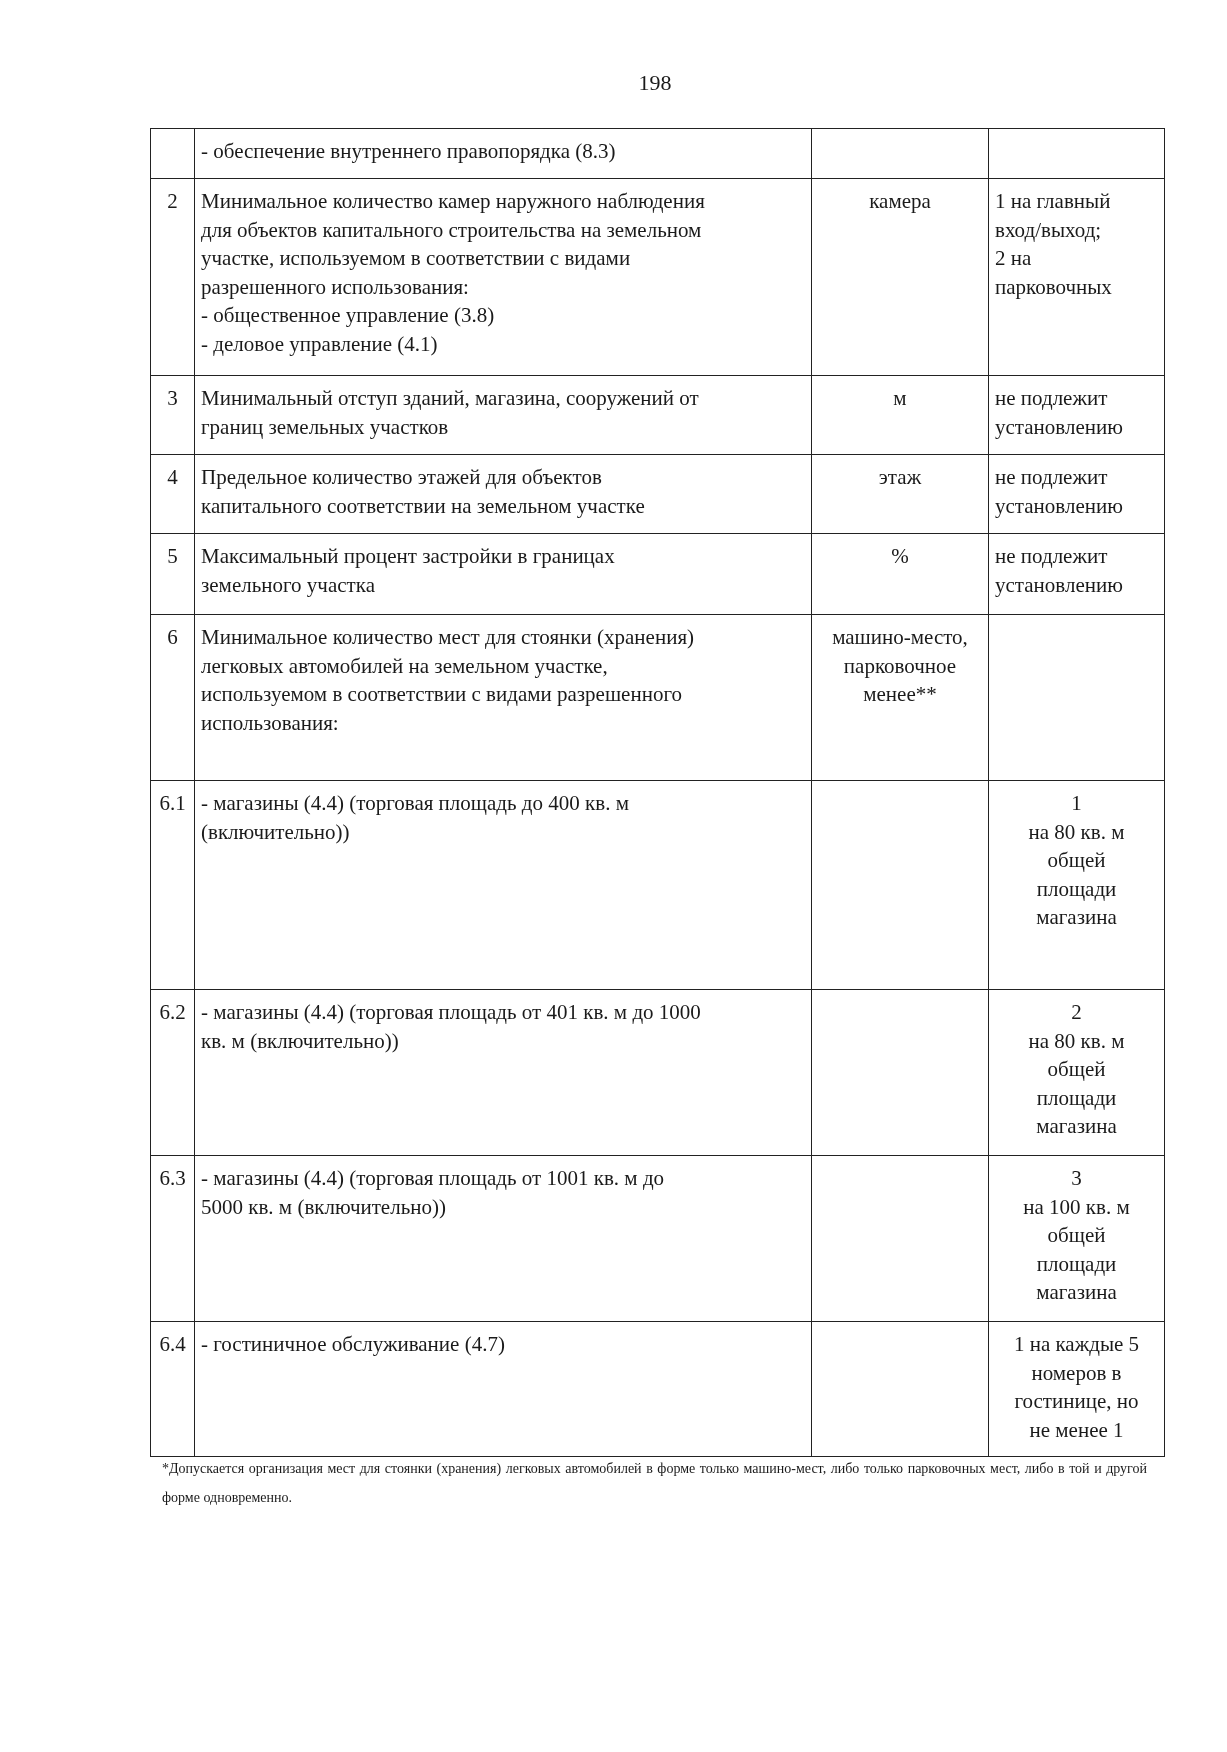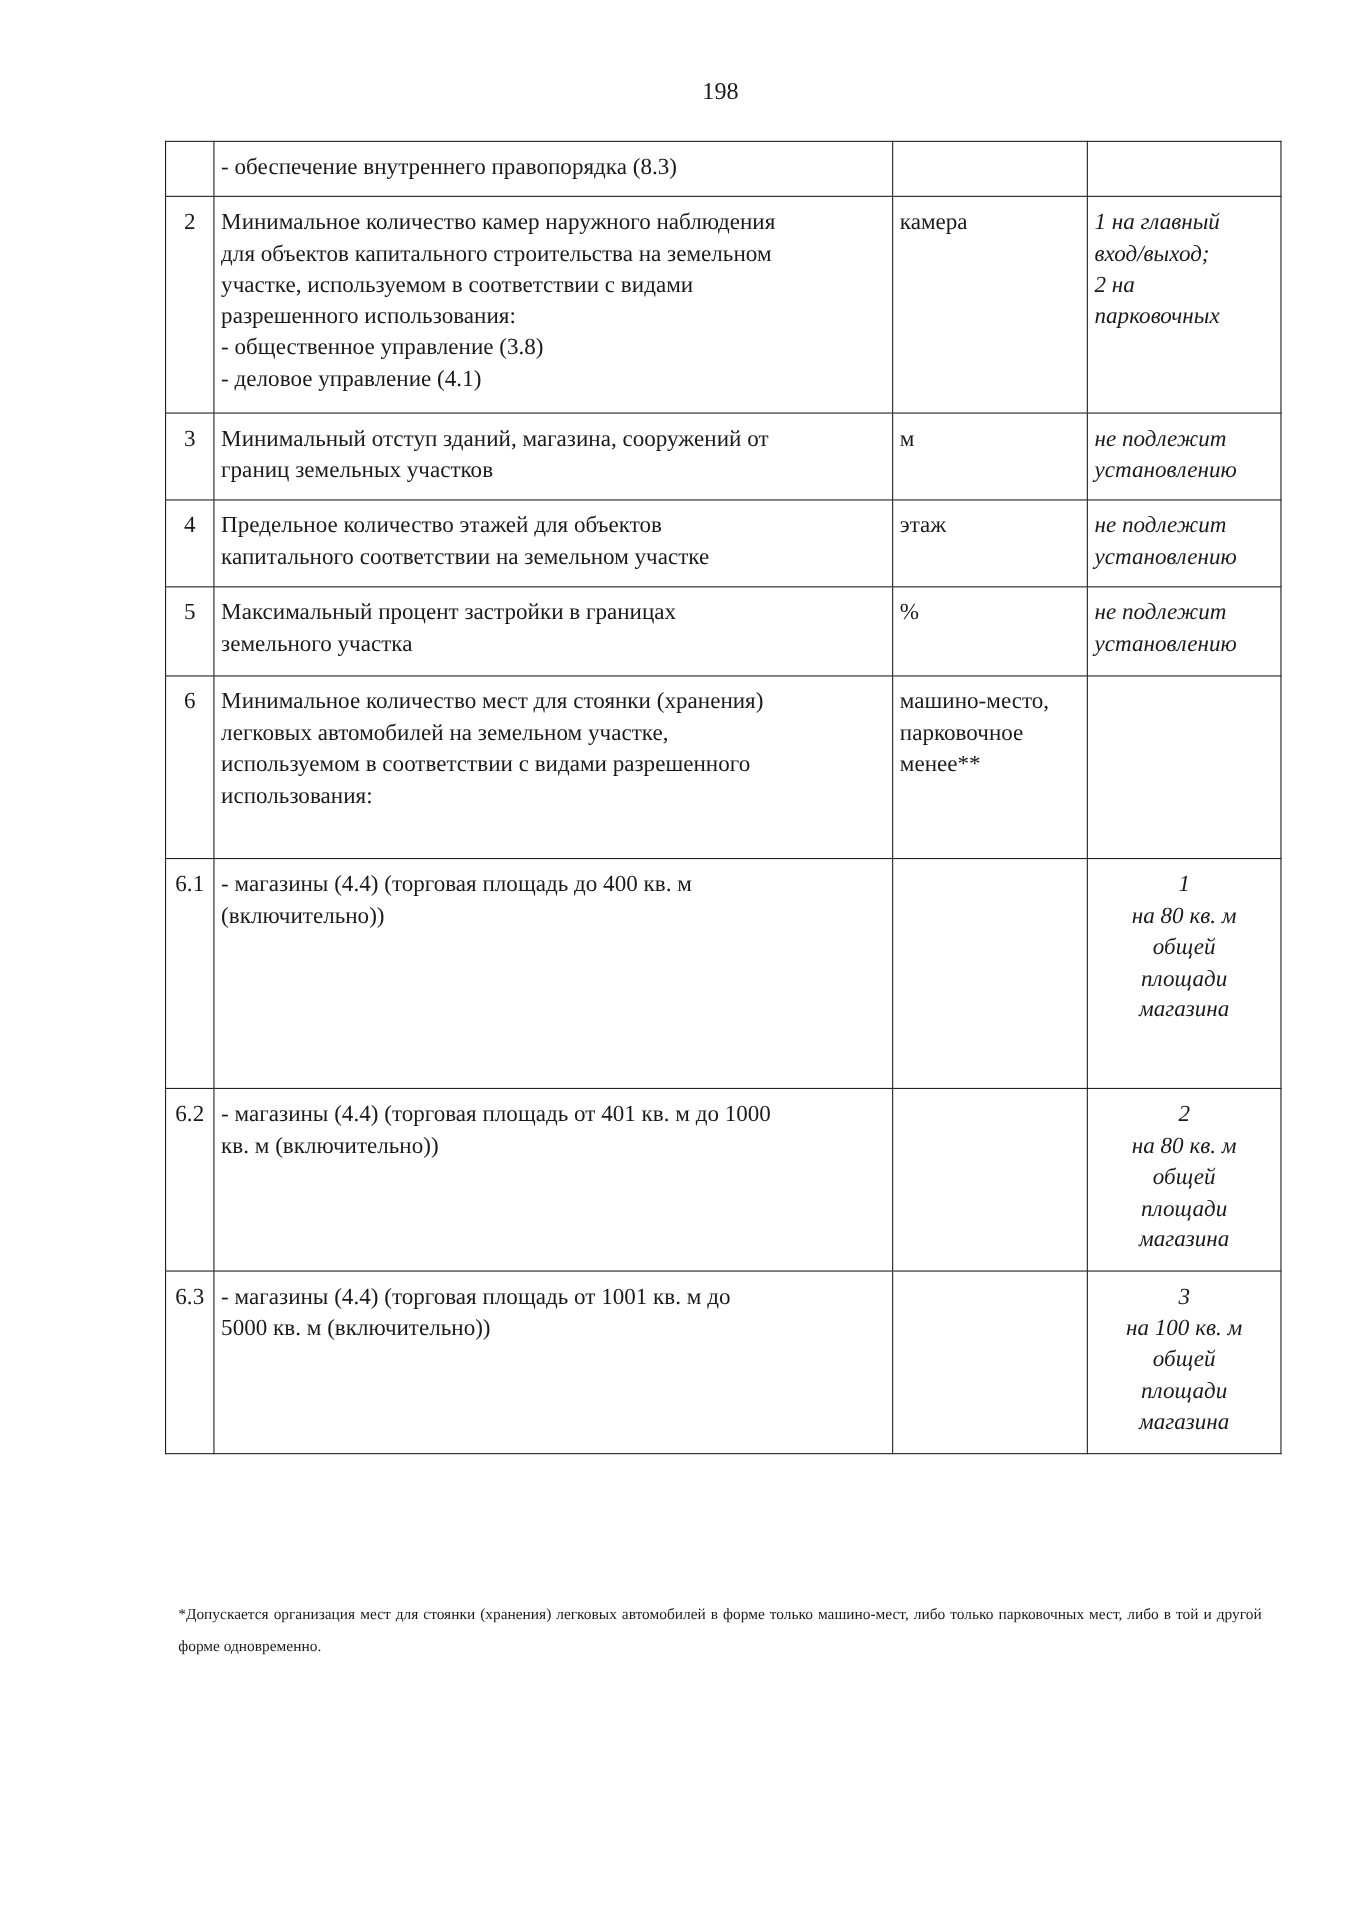--- a/index.html
+++ b/index.html
@@ -18,22 +18,22 @@
     width: 1014px;
   }
   table.rules td {
     border: 1.5px solid #222;
     vertical-align: top;
     font-size: 21px; line-height: 28.6px;
     padding: 8px 6px 0 6px;
   }
   td.num { text-align: center; padding-left: 2px; padding-right: 2px; }
   td.desc { padding-left: 6px; }
-  td.unit { }
-  td.val { text-align: left; font-style: italic; }
+  td.unit { text-align: center; }
+  td.val { text-align: left; }
   td.val.center { text-align: center; }
   .line { display: block; }
   .footnote {
     position: absolute; top: 1441px; left: 162px; width: 985px;
     font-size: 14px; line-height: 28.6px; text-align: justify;
   }
 </style>
 </head>
 <body>
 
@@ -180,16 +180,29 @@
       <td class="unit"></td>
       <td class="val center">
         <span class="line">3</span>
         <span class="line">на 100 кв. м</span>
         <span class="line">общей</span>
         <span class="line">площади</span>
         <span class="line">магазина</span>
       </td>
     </tr>
 
+    <tr style="height:135px">
+      <td class="num">6.4</td>
+      <td class="desc">
+        <span class="line">- гостиничное обслуживание (4.7)</span>
+      </td>
+      <td class="unit"></td>
+      <td class="val center">
+        <span class="line">1 на каждые 5</span>
+        <span class="line">номеров в</span>
+        <span class="line">гостинице, но</span>
+        <span class="line">не менее 1</span>
+      </td>
+    </tr>
   </tbody>
 </table>
 
 <p class="footnote">*Допускается организация мест для стоянки (хранения) легковых автомобилей в форме только машино-мест, либо только парковочных мест, либо в той и другой форме одновременно.</p>
 
 </body></html>

